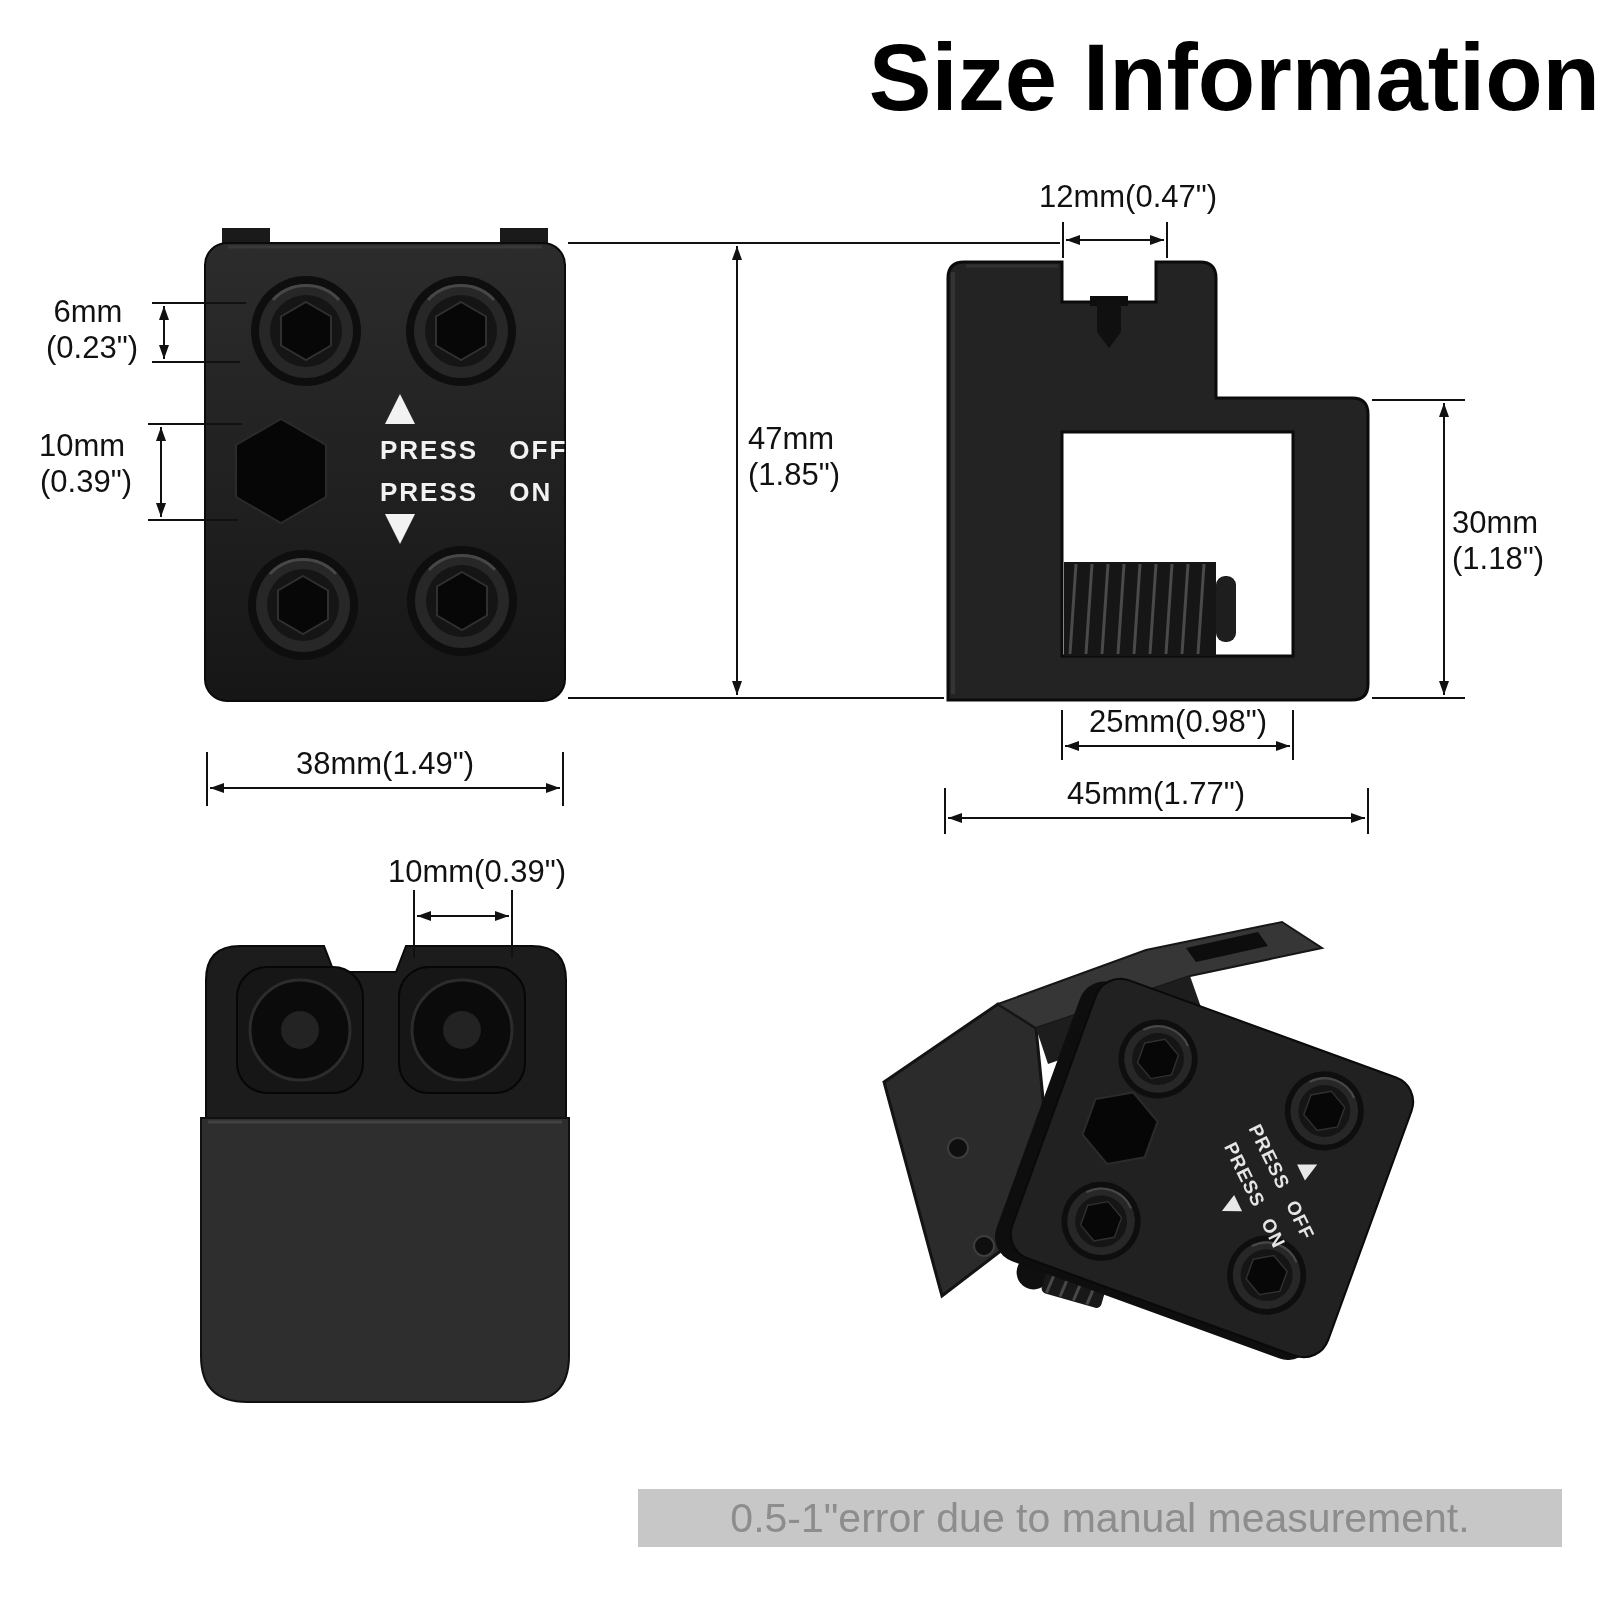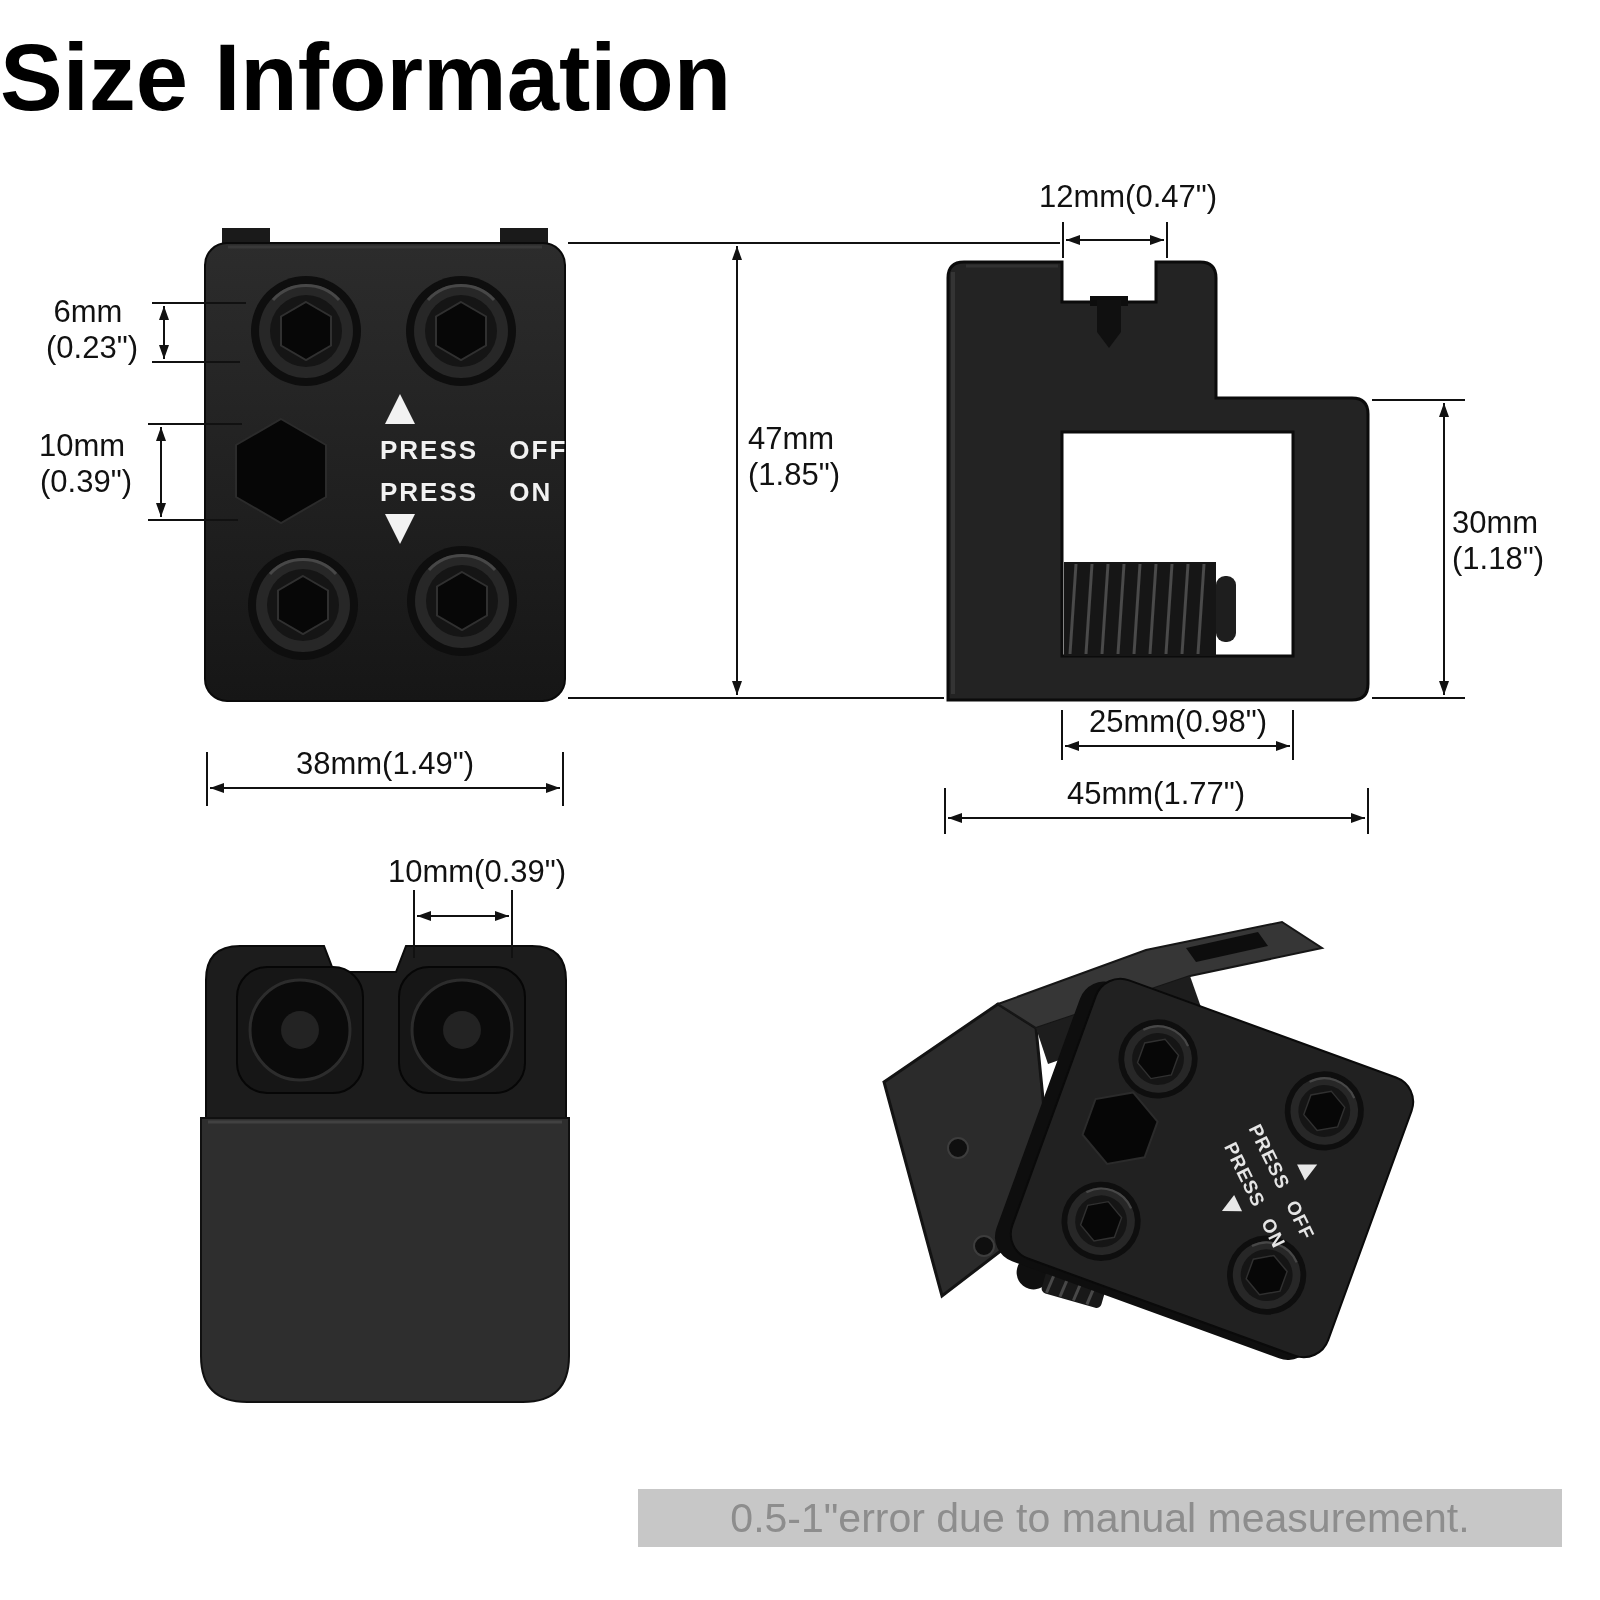--- a/index.html
+++ b/index.html
@@ -1,17 +1,17 @@
 <!DOCTYPE html>
 <html><head>
 <meta charset="utf-8">
 <style>
   html,body{margin:0;padding:0;}
   body{width:1600px;height:1600px;background:#ffffff;position:relative;overflow:hidden;font-family:"Liberation Sans",sans-serif;}
-  .title{position:absolute;top:24px;left:0;width:100%;text-align:left;font-size:94px;font-weight:bold;color:#000;}
+  .title{position:absolute;top:24px;left:0;width:100%;text-align:right;font-size:94px;font-weight:bold;color:#000;}
   .footer-note{position:absolute;left:638px;top:1489px;width:924px;height:58px;background:#c7c7c7;color:#8d8d8d;font-size:41px;display:flex;align-items:center;justify-content:center;white-space:nowrap;}
   svg.diagram{position:absolute;left:0;top:0;}
   svg text{font-family:"Liberation Sans",sans-serif;}
   .dim{font-size:31px;fill:#111;}
   .dimline{stroke:#111;stroke-width:2;fill:none;}
   .plate-label{font-size:26px;fill:#f2f2f2;font-weight:bold;letter-spacing:2px;word-spacing:22px;}
   .plate-label-3d{font-size:19px;fill:#e5e5e5;font-weight:bold;letter-spacing:1px;word-spacing:9px;}
 </style>
 </head>
 <body>

